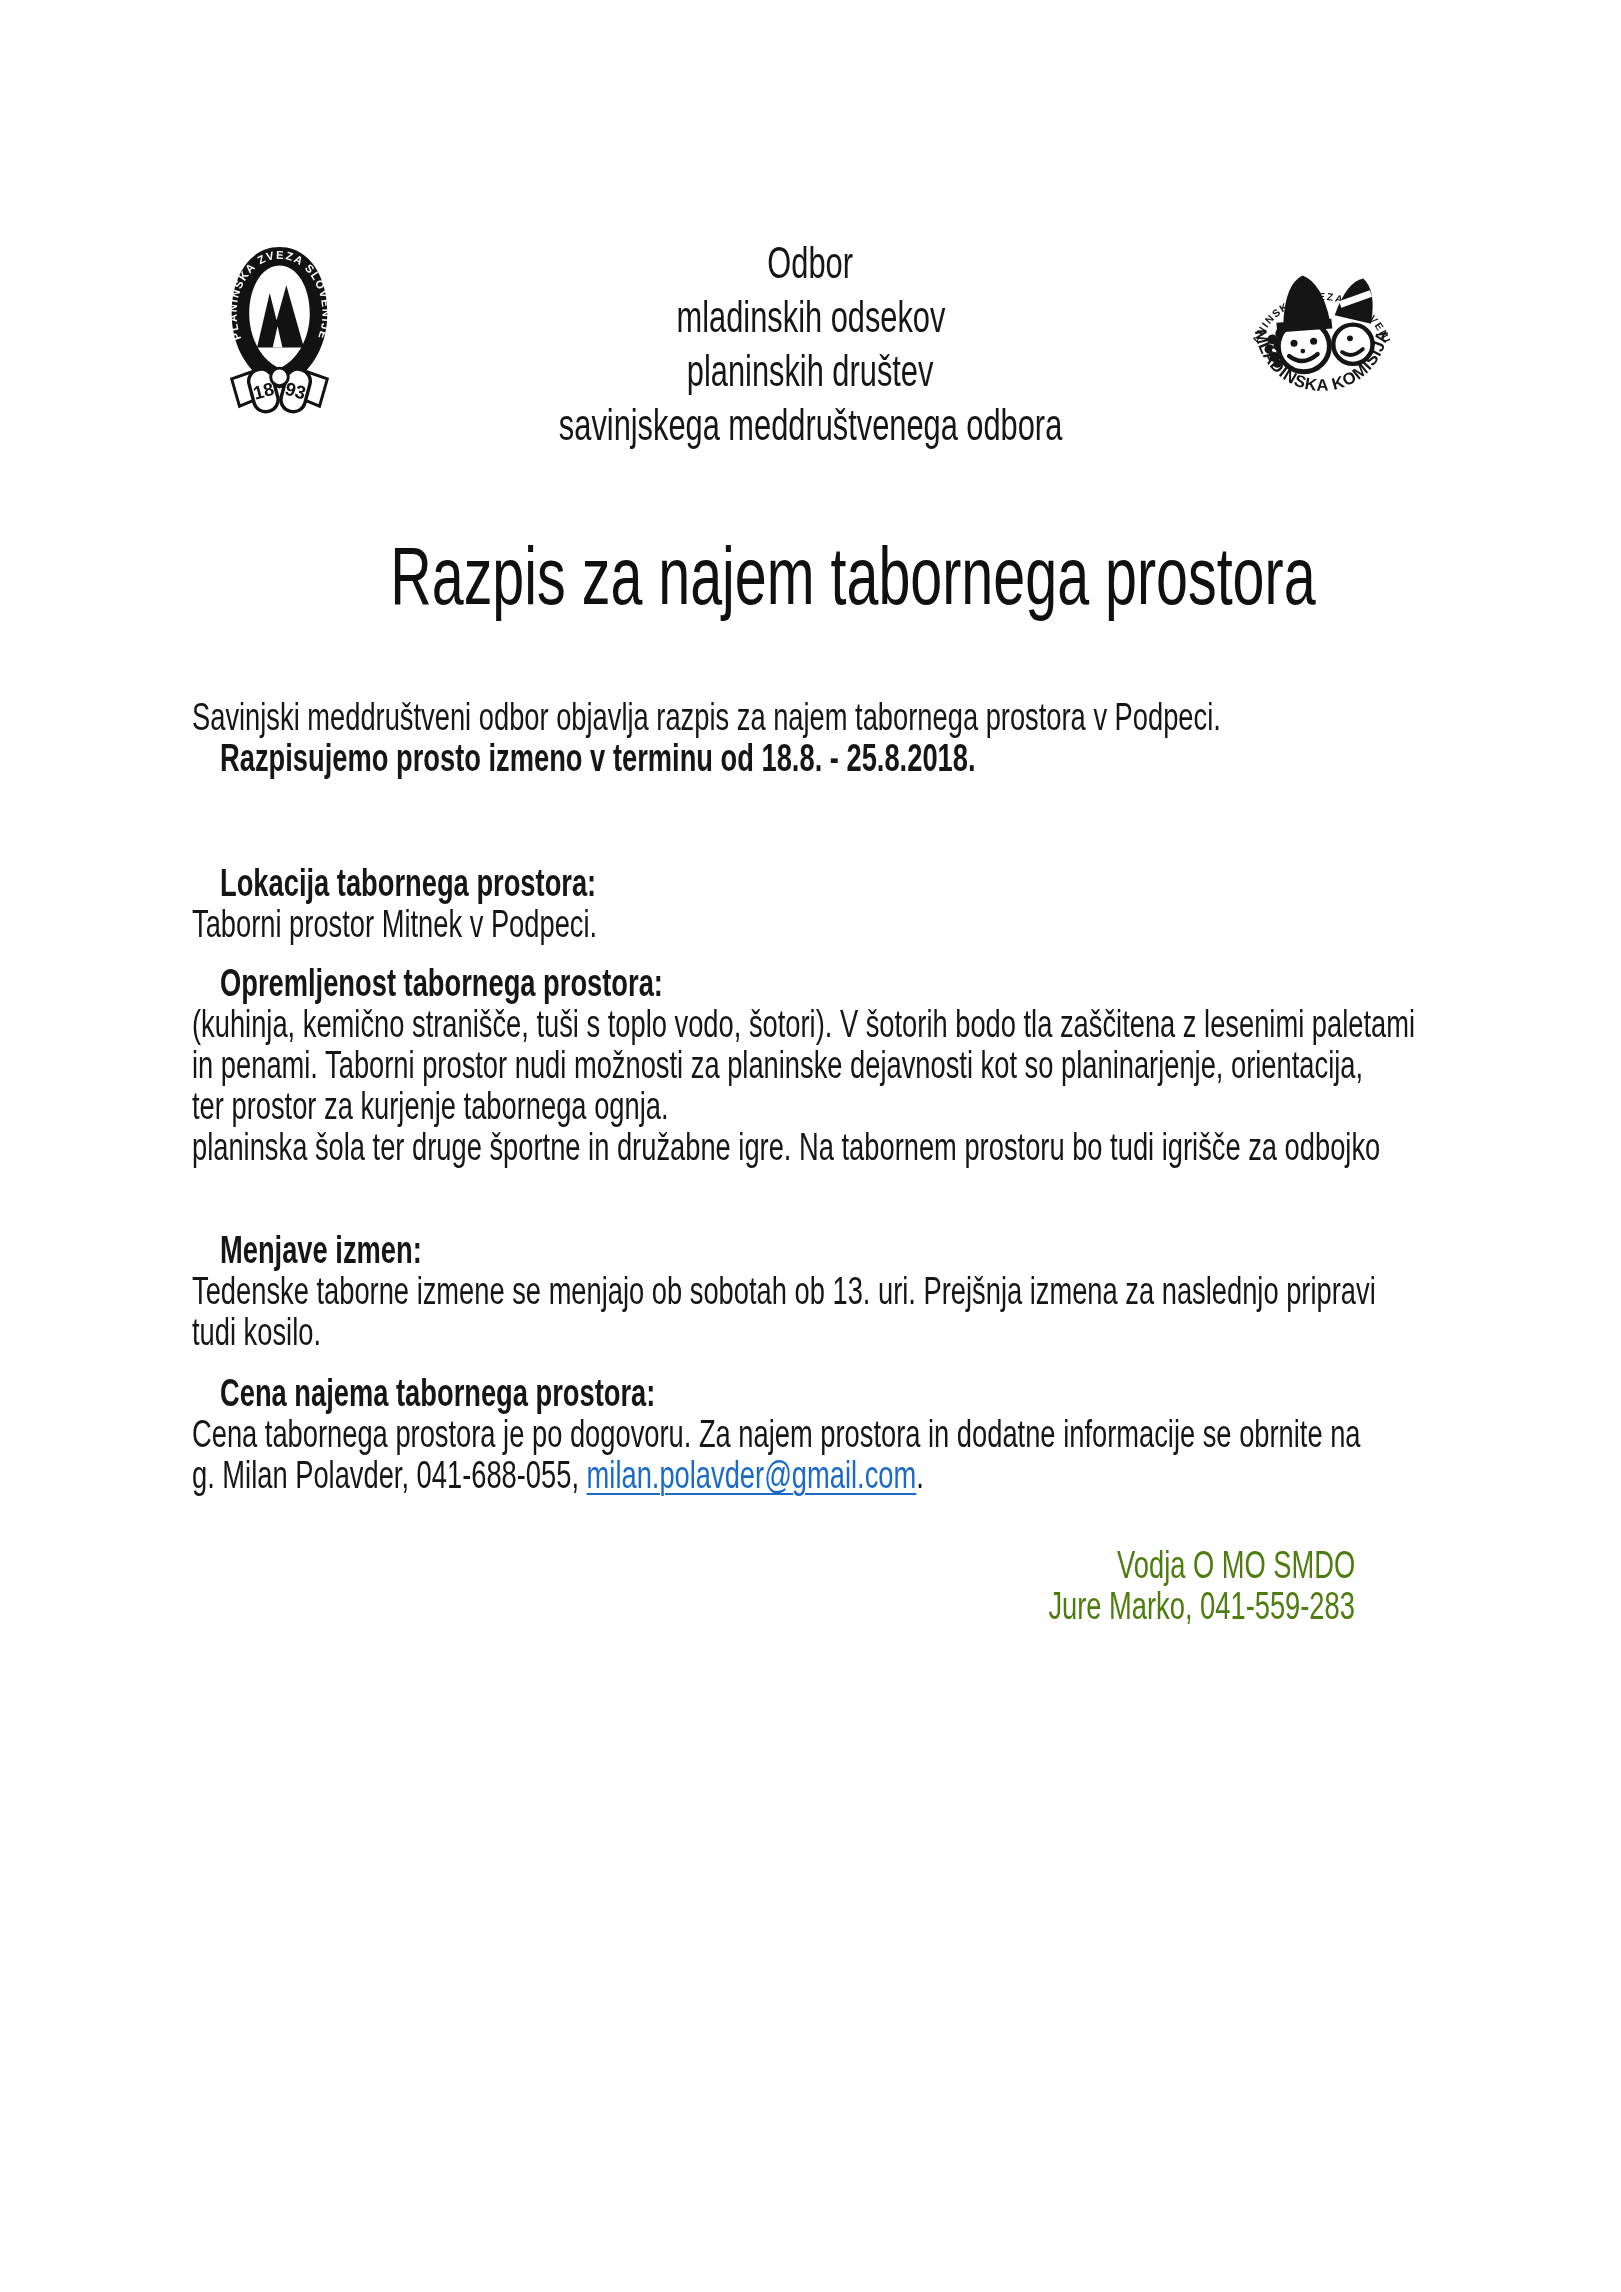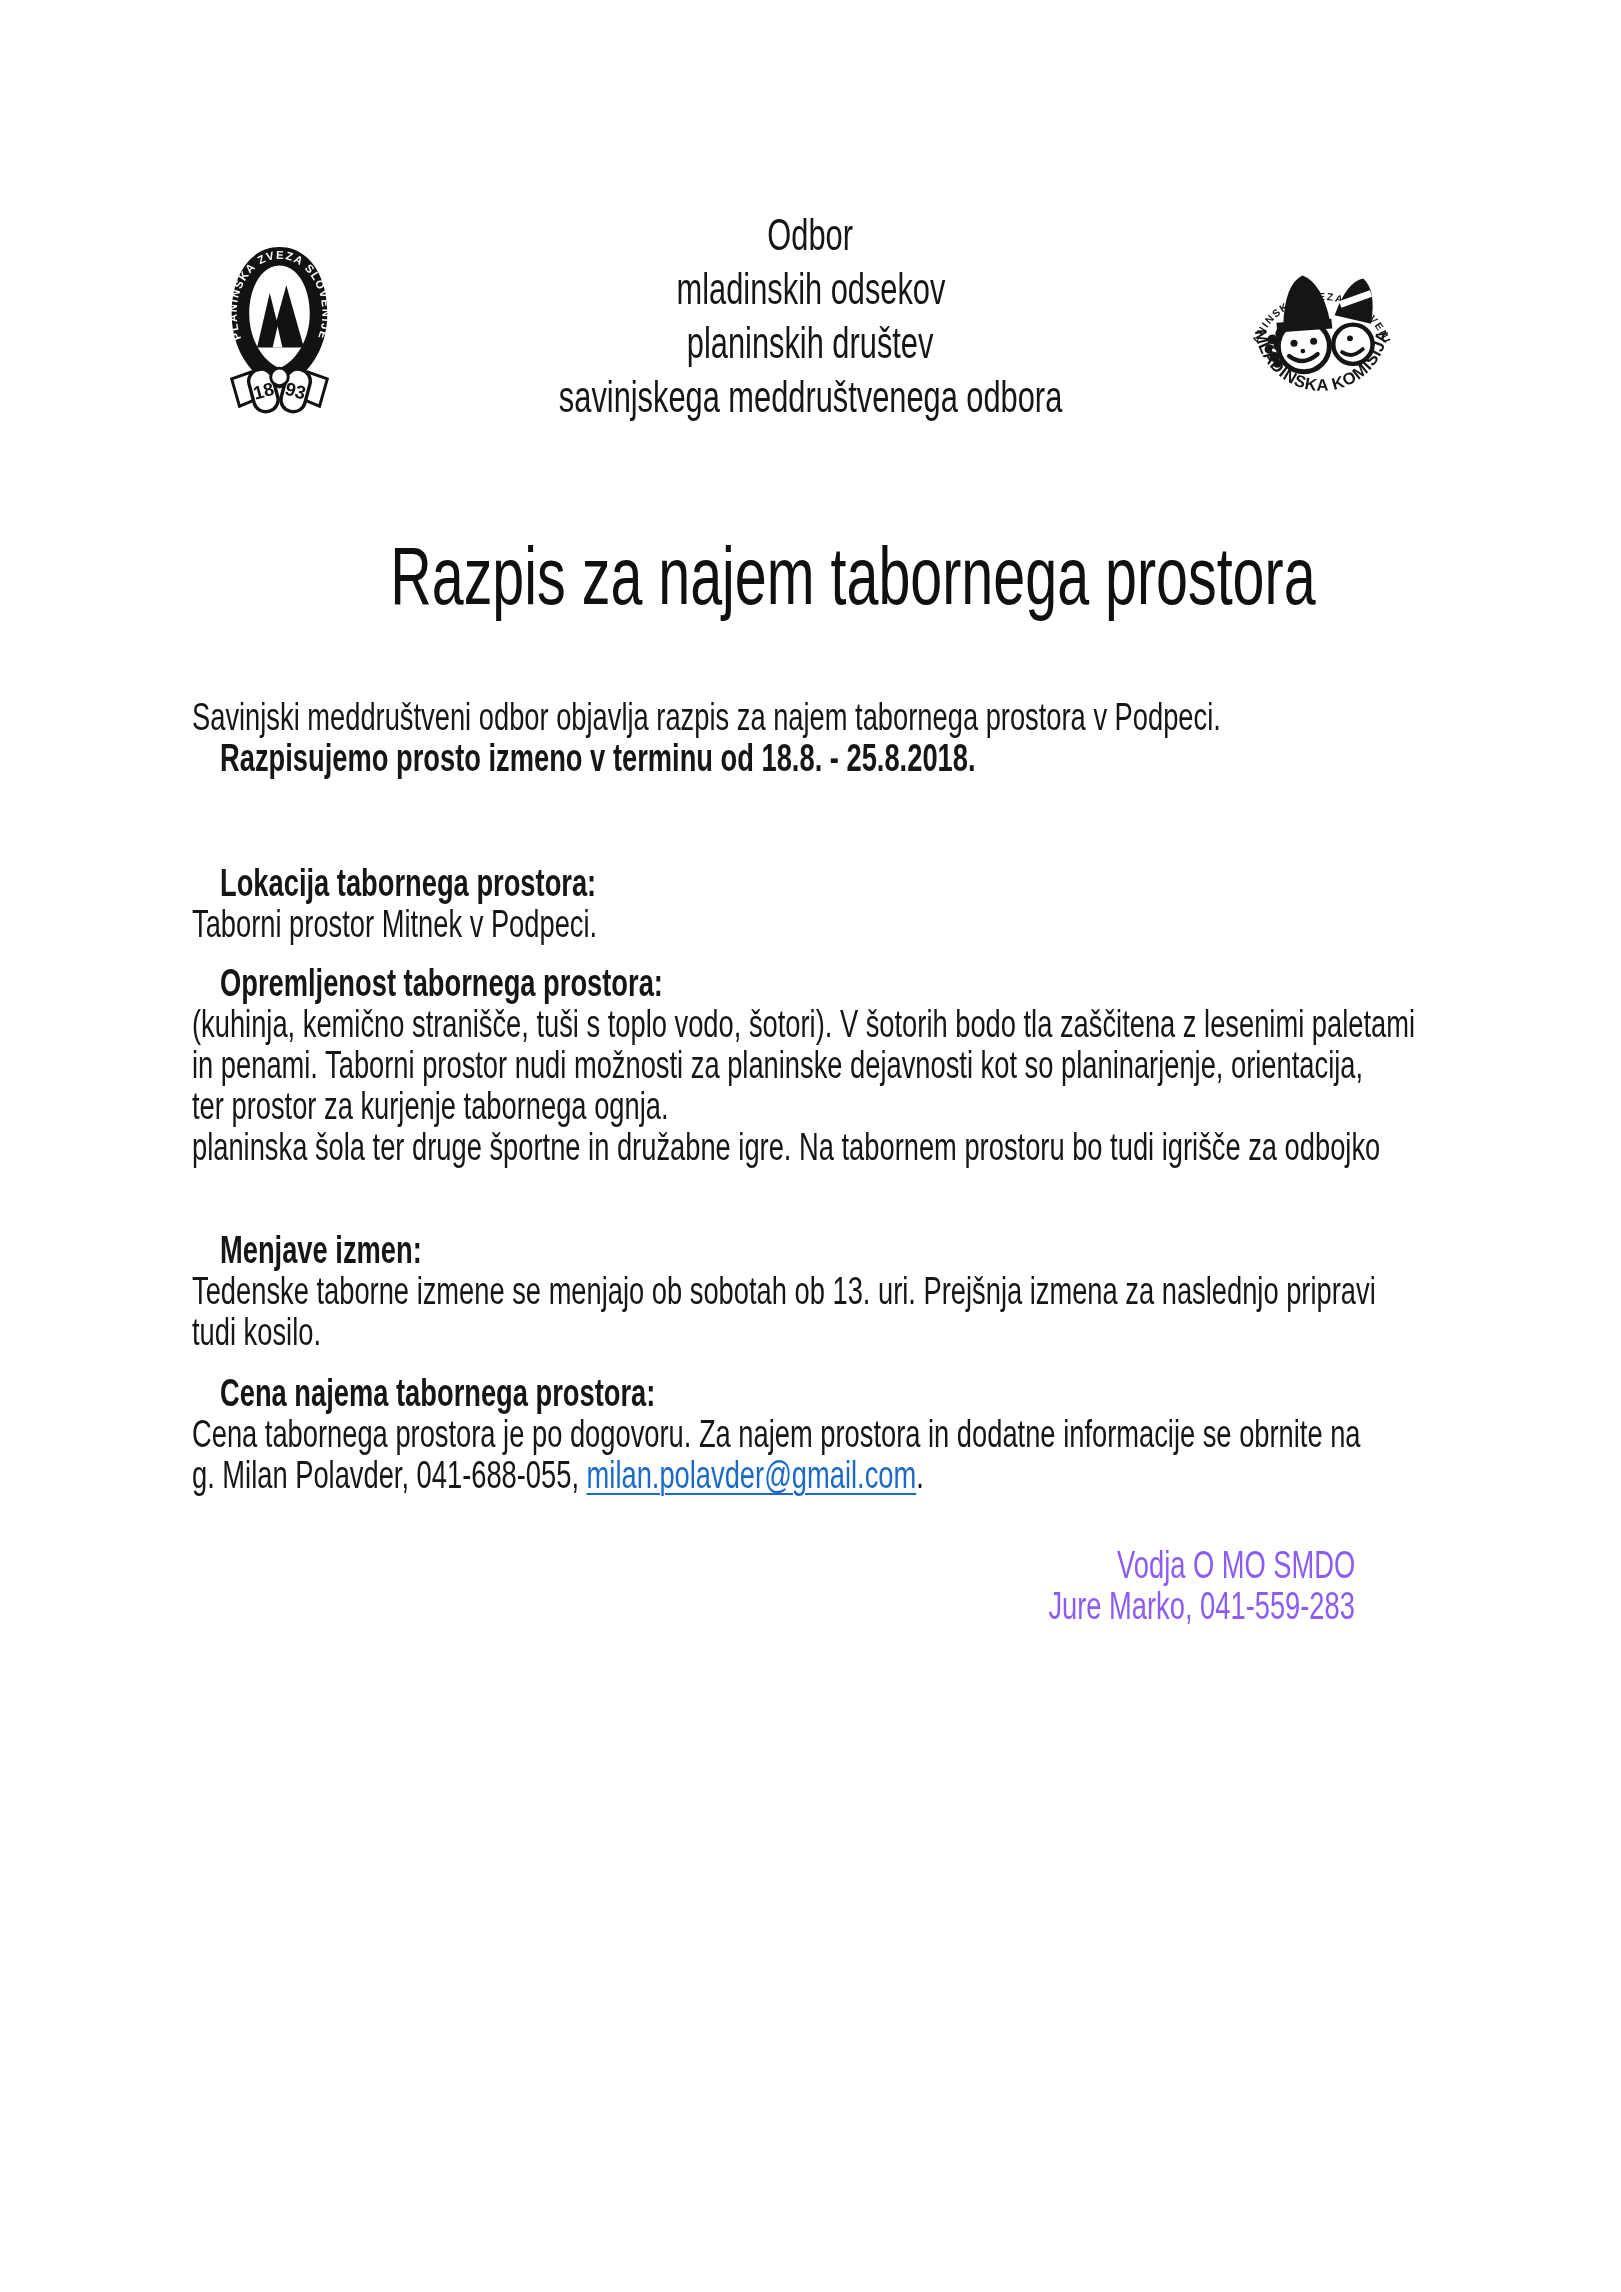--- a/index.html
+++ b/index.html
@@ -18,21 +18,21 @@
     transform:scaleX(0.70);
     transform-origin:left center;
   }
   .cond.c-center{transform-origin:center center;}
   .cond.c-right{transform-origin:right center;}
 
   .abs{position:absolute;}
 
   
   .org-block{
-    left:192px;top:208px;width:1237px;
+    left:192px;top:236px;width:1237px;
     text-align:center;
     font-size:44px;line-height:54px;
     color:#161616;
   }
   .org-line{height:54px;}
 
   
   .title-block{
     left:192px;top:527px;width:1237px;
     text-align:center;
@@ -52,21 +52,21 @@
   #intro{top:696px;}
   #sec-lokacija{top:862px;}
   #sec-oprema{top:962px;}
   #sec-menjave{top:1229px;}
   #sec-cena{top:1372px;}
 
   .signature-block{
     left:192px;top:1544px;width:1163px;
     text-align:right;
     font-size:39px;line-height:41px;
-    color:#8b5cf6;
+    color:#4d7c0f;
   }
 
   .email-link{
     color:#1b6ac9;
     text-decoration:underline;
     text-decoration-thickness:2px;
     text-underline-offset:4.9px;
     cursor:pointer;
   }
 

